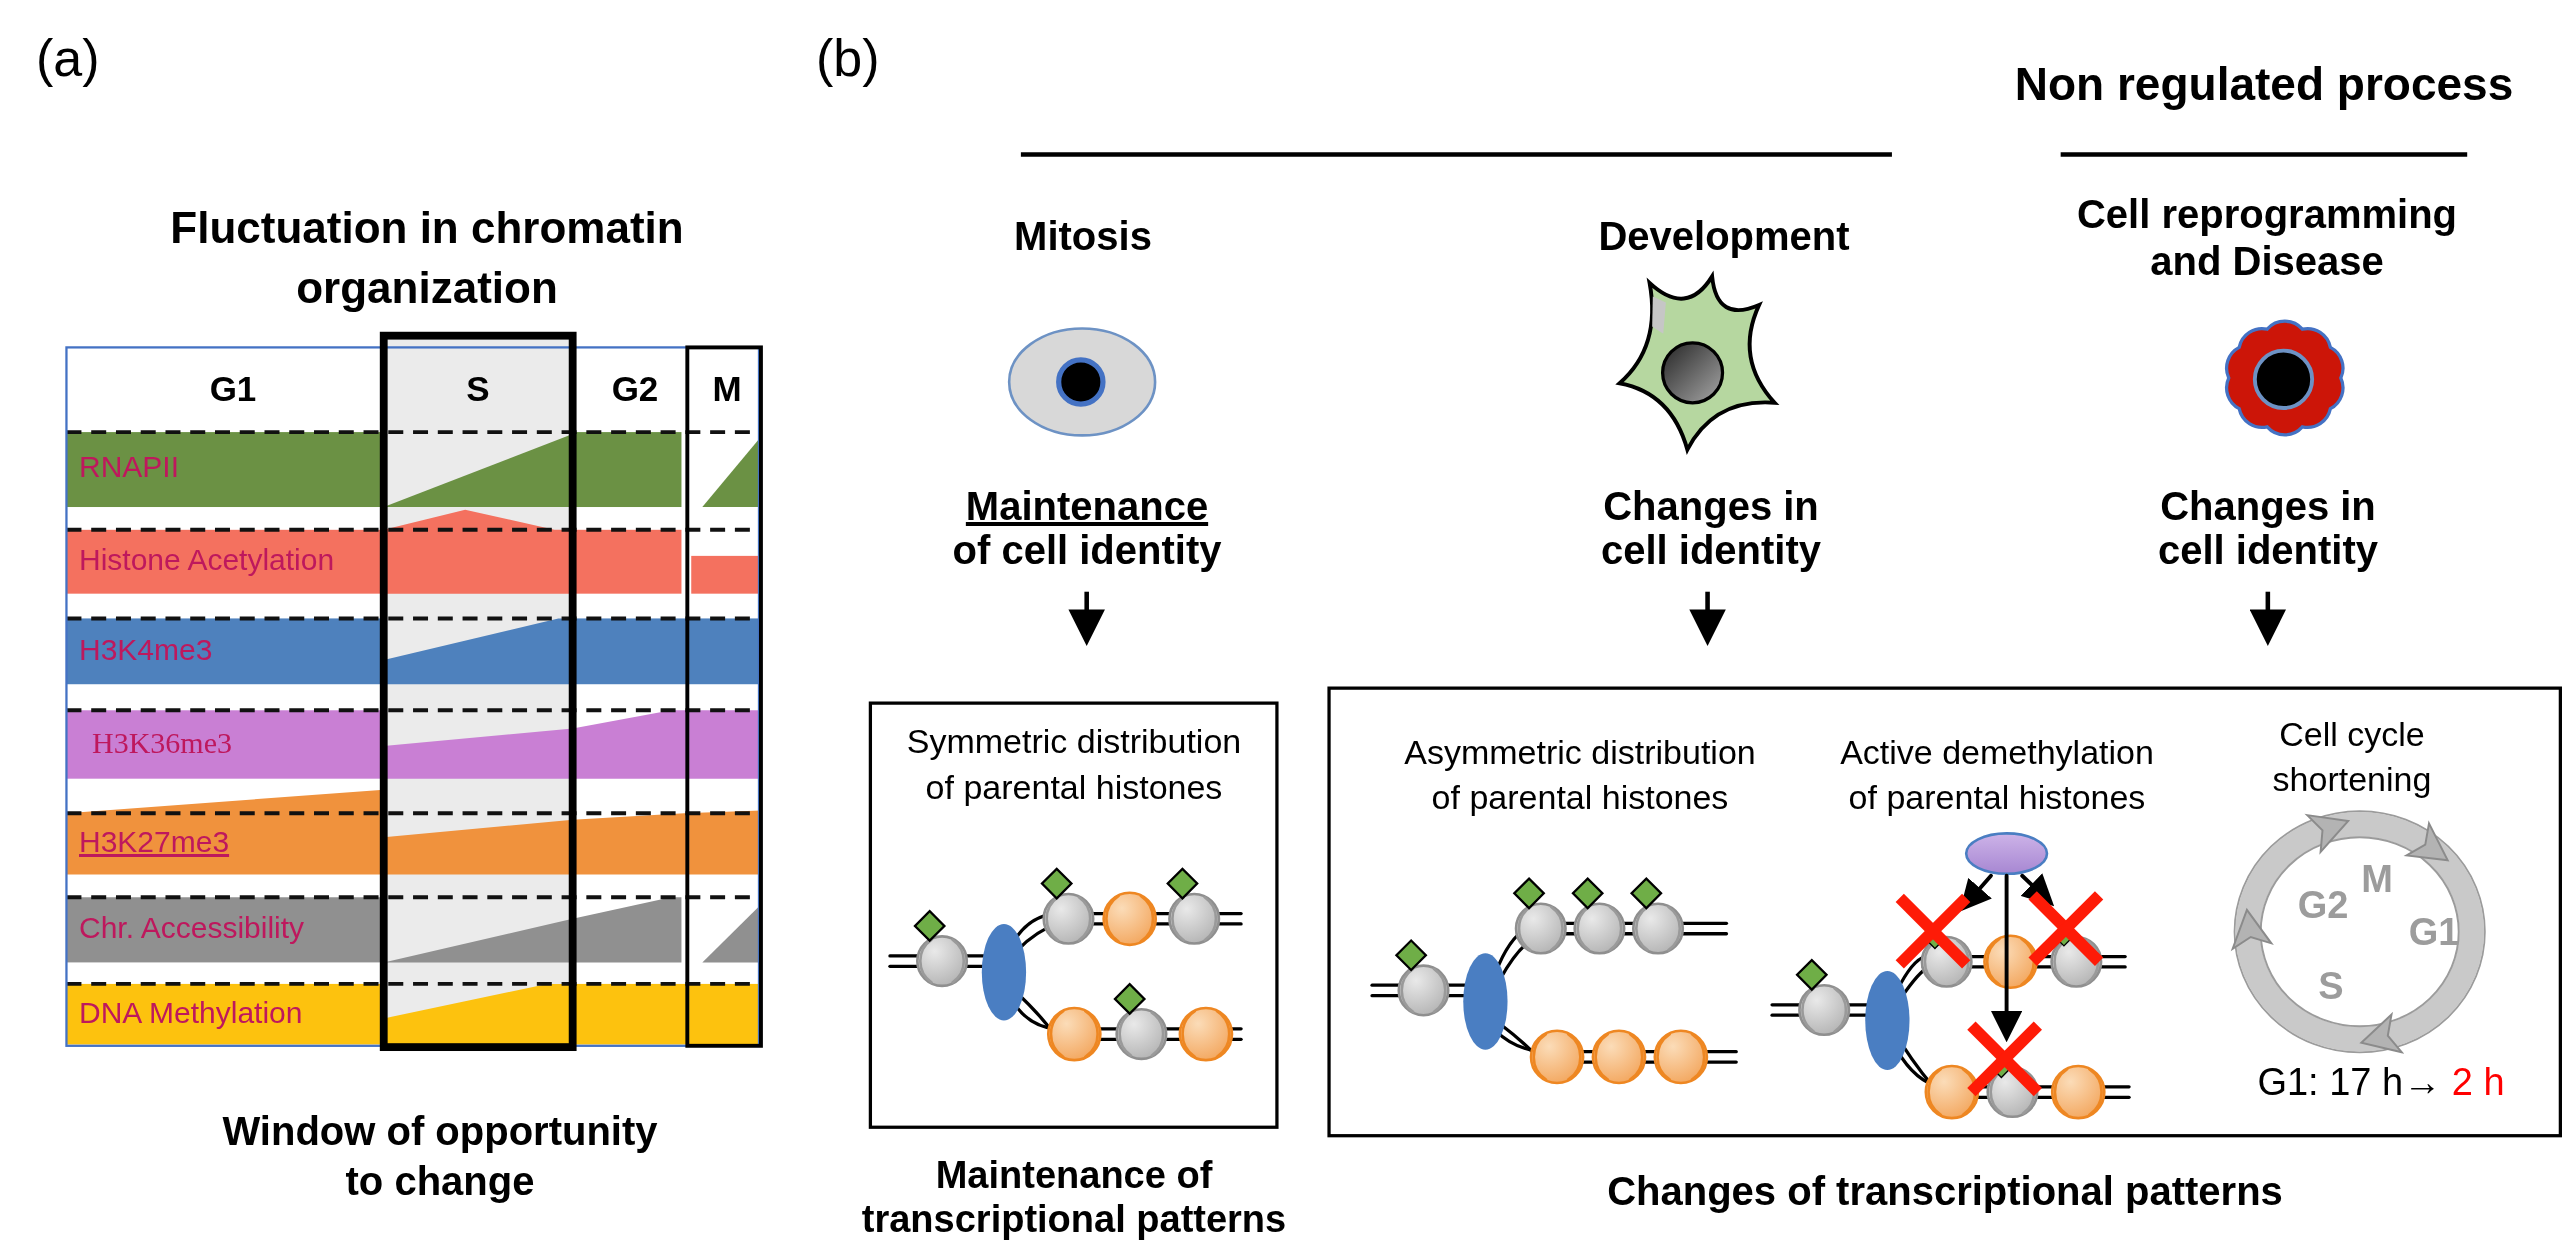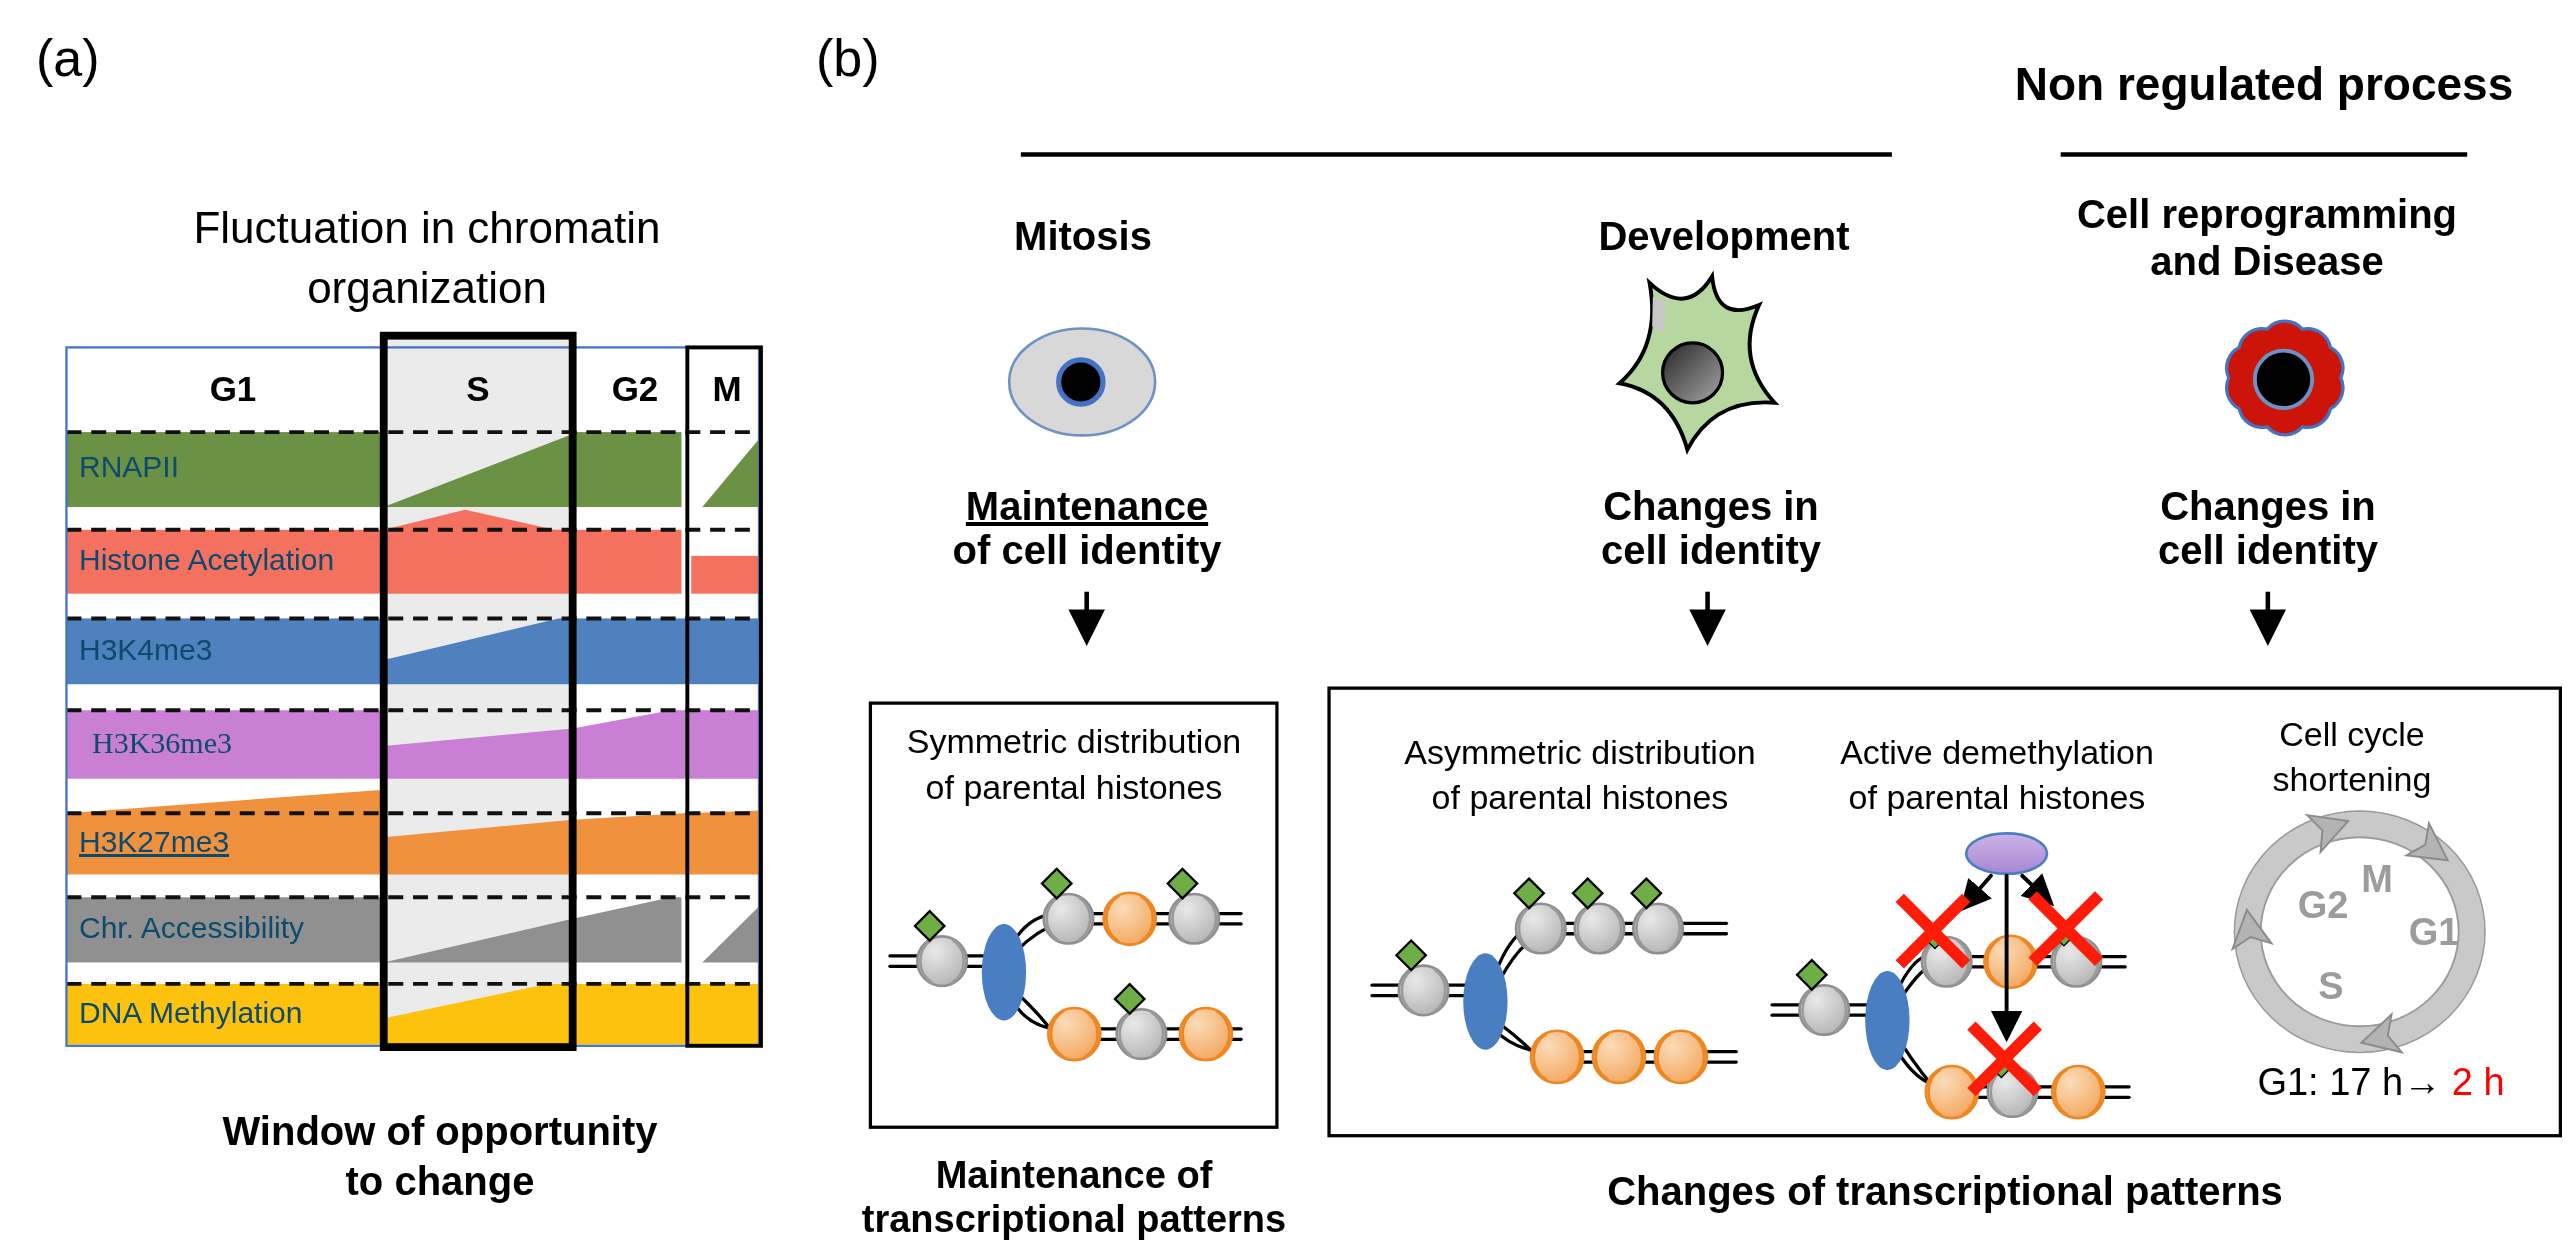--- a/index.html
+++ b/index.html
@@ -3,29 +3,29 @@
 <meta charset="utf-8">
 <style>
   html,body{margin:0;padding:0;background:#ffffff;}
   body{width:2576px;height:1259px;position:relative;overflow:hidden;
        font-family:"Liberation Sans", sans-serif;}
   #figure{position:absolute;inset:0;}
   svg{position:absolute;left:0;top:0;}
   .t{position:absolute;color:#000;white-space:nowrap;line-height:1.05;}
   .c{transform:translateX(-50%);text-align:center;}
   .panel-label{font-size:52px;}
-  .big-title{font-size:44px;font-weight:normal;}
+  .big-title{font-size:44px;font-weight:bold;}
   .sec-head{font-size:46px;font-weight:bold;}
   .col-title{font-size:40px;font-weight:bold;}
   .outcome{font-size:40px;font-weight:bold;}
   .box-title{font-size:34px;}
   .box-cap{font-size:38px;font-weight:bold;}
   .a-cap{font-size:40px;font-weight:bold;}
   .ph{font-size:35px;font-weight:bold;}
-  .rowlab{font-size:30px;color:#0c4a6e;}
+  .rowlab{font-size:30px;color:#be185d;}
   .ringlab{font-size:38px;font-weight:bold;}
   .gtime{font-size:38px;}
 </style>
 </head>
 <body>
 
 <div id="figure">
 
 <svg width="2576" height="1259" viewBox="0 0 3954 1932">
   <defs>

